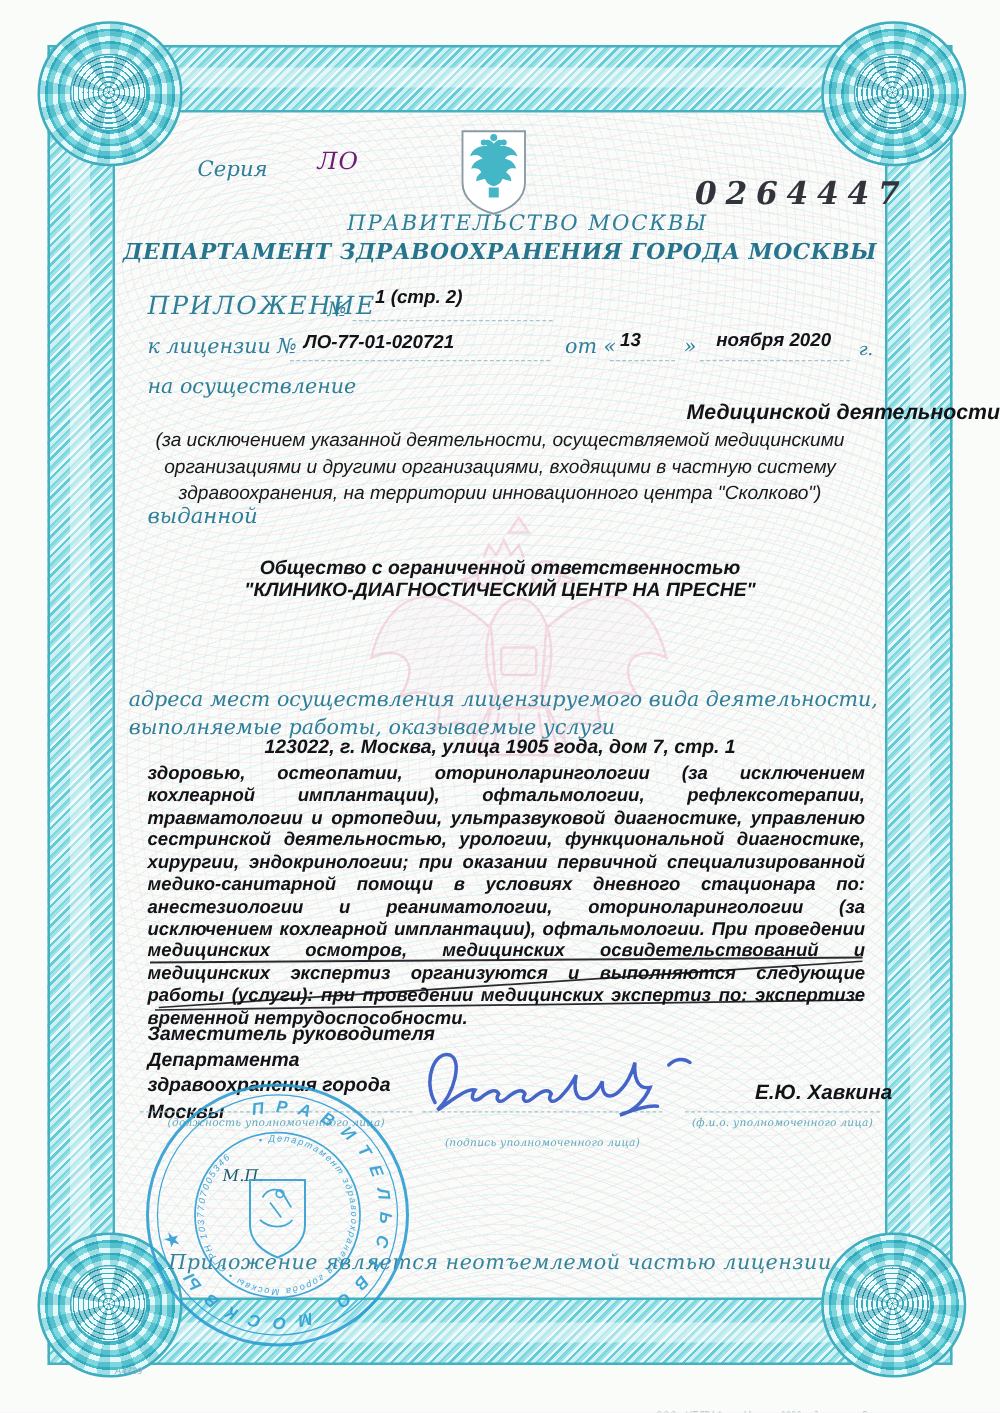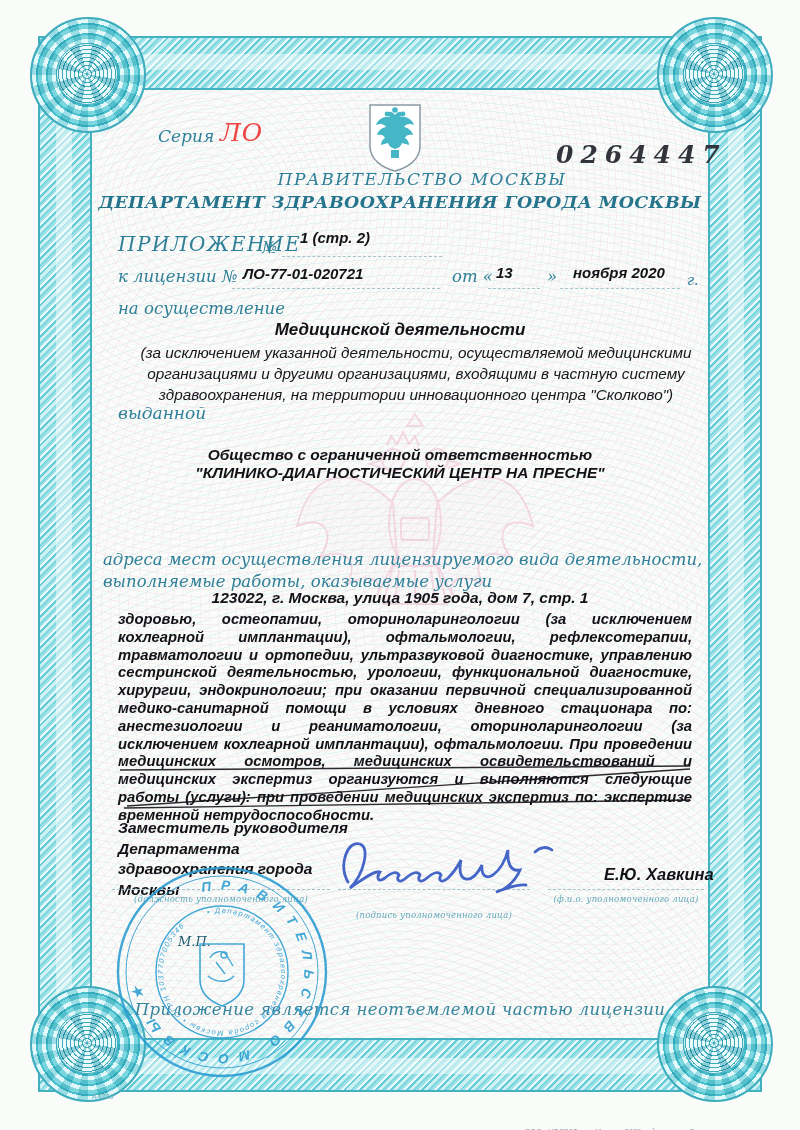--- a/index.html
+++ b/index.html
@@ -69,21 +69,21 @@
   <div class="band"></div>
   <div class="band-outer"></div>
   <div class="band-mid"></div>
   <div class="band-inner"></div>
   <div class="rosette" style="left:30px;top:17px;"></div>
   <div class="rosette" style="left:657px;top:17px;"></div>
   <div class="rosette" style="left:30px;top:986px;"></div>
   <div class="rosette" style="left:657px;top:986px;"></div>
 
   <span class="abs txt teal-serif" style="left:158px;top:126px;font-size:17px;">Серия</span>
-  <span class="abs txt teal-serif" style="left:220px;top:118px;font-size:25px;color:#ef4444;letter-spacing:1px;">ЛО</span>
+  <span class="abs txt teal-serif" style="left:254px;top:118px;font-size:19px;color:#701a75;letter-spacing:1px;">ЛО</span>
 
   <svg class="abs txt" style="left:366px;top:102px;" width="58" height="72" viewBox="0 0 58 72">
     <path d="M4,3 H54 V44 C54,58 41,66 29,69 C17,66 4,58 4,44 Z" fill="#ffffff" stroke="#8a9aa5" stroke-width="1.5"></path>
     <g fill="#45b6c6">
       <path d="M29,13 c-3,-4 -7,-4 -8,-1 l3,3 c-6,-1 -12,2 -14,8 c5,-2 8,-1 10,2 c-5,1 -8,4 -9,8 c4,-1 7,0 8,3 c-3,2 -4,4 -4,7 l7,-2 c1,3 3,5 7,6 c4,-1 6,-3 7,-6 l7,2 c0,-3 -1,-5 -4,-7 c1,-3 4,-4 8,-3 c-1,-4 -4,-7 -9,-8 c2,-3 5,-4 10,-2 c-2,-6 -8,-9 -14,-8 l3,-3 c-1,-3 -5,-3 -8,1 z"></path>
       <circle cx="21" cy="12" r="2.4"></circle>
         <circle cx="37" cy="12" r="2.4"></circle>
         <circle cx="29" cy="8" r="2.8"></circle>
       <path d="M25,48 h8 v8 h-8 z"></path>
     </g>
@@ -105,22 +105,22 @@
   <span class="abs txt teal-serif" style="left:452px;top:267px;font-size:16.5px;">от «</span>
   <span class="abs txt bold-sans" style="left:496px;top:264px;font-size:15px;">13</span>
   <div class="abs txt dash" style="left:488px;top:288px;width:52px;"></div>
   <span class="abs txt teal-serif" style="left:547px;top:267px;font-size:16.5px;">»</span>
   <span class="abs txt bold-sans" style="left:573px;top:264px;font-size:15px;">ноября 2020</span>
   <div class="abs txt dash" style="left:560px;top:288px;width:120px;"></div>
   <span class="abs txt teal-serif" style="left:687px;top:272px;font-size:14px;">г.</span>
 
   <span class="abs txt teal-serif" style="left:118px;top:299px;font-size:16.5px;">на осуществление</span>
 
-  <div class="abs txt center bold-sans" style="top:320px;font-size:17px;">Медицинской деятельности</div>
-  <div class="abs txt" style="left:96px;top:343px;width:640px;text-align:center;font-size:15.3px;line-height:20.8px;color:#17171c;font-weight:500;">(за исключением указанной деятельности, осуществляемой медицинскими организациями и другими организациями, входящими в частную систему здравоохранения, на территории инновационного центра "Сколково")</div>
+  <div class="abs txt center bold-sans" style="top:320px;font-size:17px;text-align:right;">Медицинской деятельности</div>
+  <div class="abs txt" style="left:80px;top:343px;width:640px;text-align:center;font-size:15.3px;line-height:20.8px;color:#17171c;font-weight:500;">(за исключением указанной деятельности, осуществляемой медицинскими организациями и другими организациями, входящими в частную систему здравоохранения, на территории инновационного центра "Сколково")</div>
 
   <span class="abs txt teal-serif" style="left:118px;top:403px;font-size:17px;">выданной</span>
 
   <div class="abs txt center bold-sans" style="top:446px;font-size:15.5px;">Общество с ограниченной ответственностью</div>
   <div class="abs txt center bold-sans" style="top:464px;font-size:15.5px;">"КЛИНИКО-ДИАГНОСТИЧЕСКИЙ ЦЕНТР НА ПРЕСНЕ"</div>
 
   <div class="abs txt teal-serif" style="left:103px;top:549px;width:600px;font-size:16.5px;line-height:22px;">адреса мест осуществления лицензируемого вида деятельности, выполняемые работы, оказываемые услуги</div>
   <div class="abs txt center bold-sans" style="top:589px;font-size:15.5px;">123022, г. Москва, улица 1905 года, дом 7, стр. 1</div>
 
   <div class="abs txt bold-sans" style="left:118px;top:611px;width:574px;font-size:14.8px;line-height:17.8px;text-align:justify;">здоровью, остеопатии, оториноларингологии (за исключением кохлеарной имплантации), офтальмологии, рефлексотерапии, травматологии и ортопедии, ультразвуковой диагностике, управлению сестринской деятельностью, урологии, функциональной диагностике, хирургии, эндокринологии; при оказании первичной специализированной медико-санитарной помощи в условиях дневного стационара по: анестезиологии и реаниматологии, оториноларингологии (за исключением кохлеарной имплантации), офтальмологии. При проведении медицинских осмотров, медицинских освидетельствований и медицинских экспертиз организуются и выполняются следующие работы (услуги): при проведении медицинских экспертиз по: экспертизе временной нетрудоспособности.</div>

